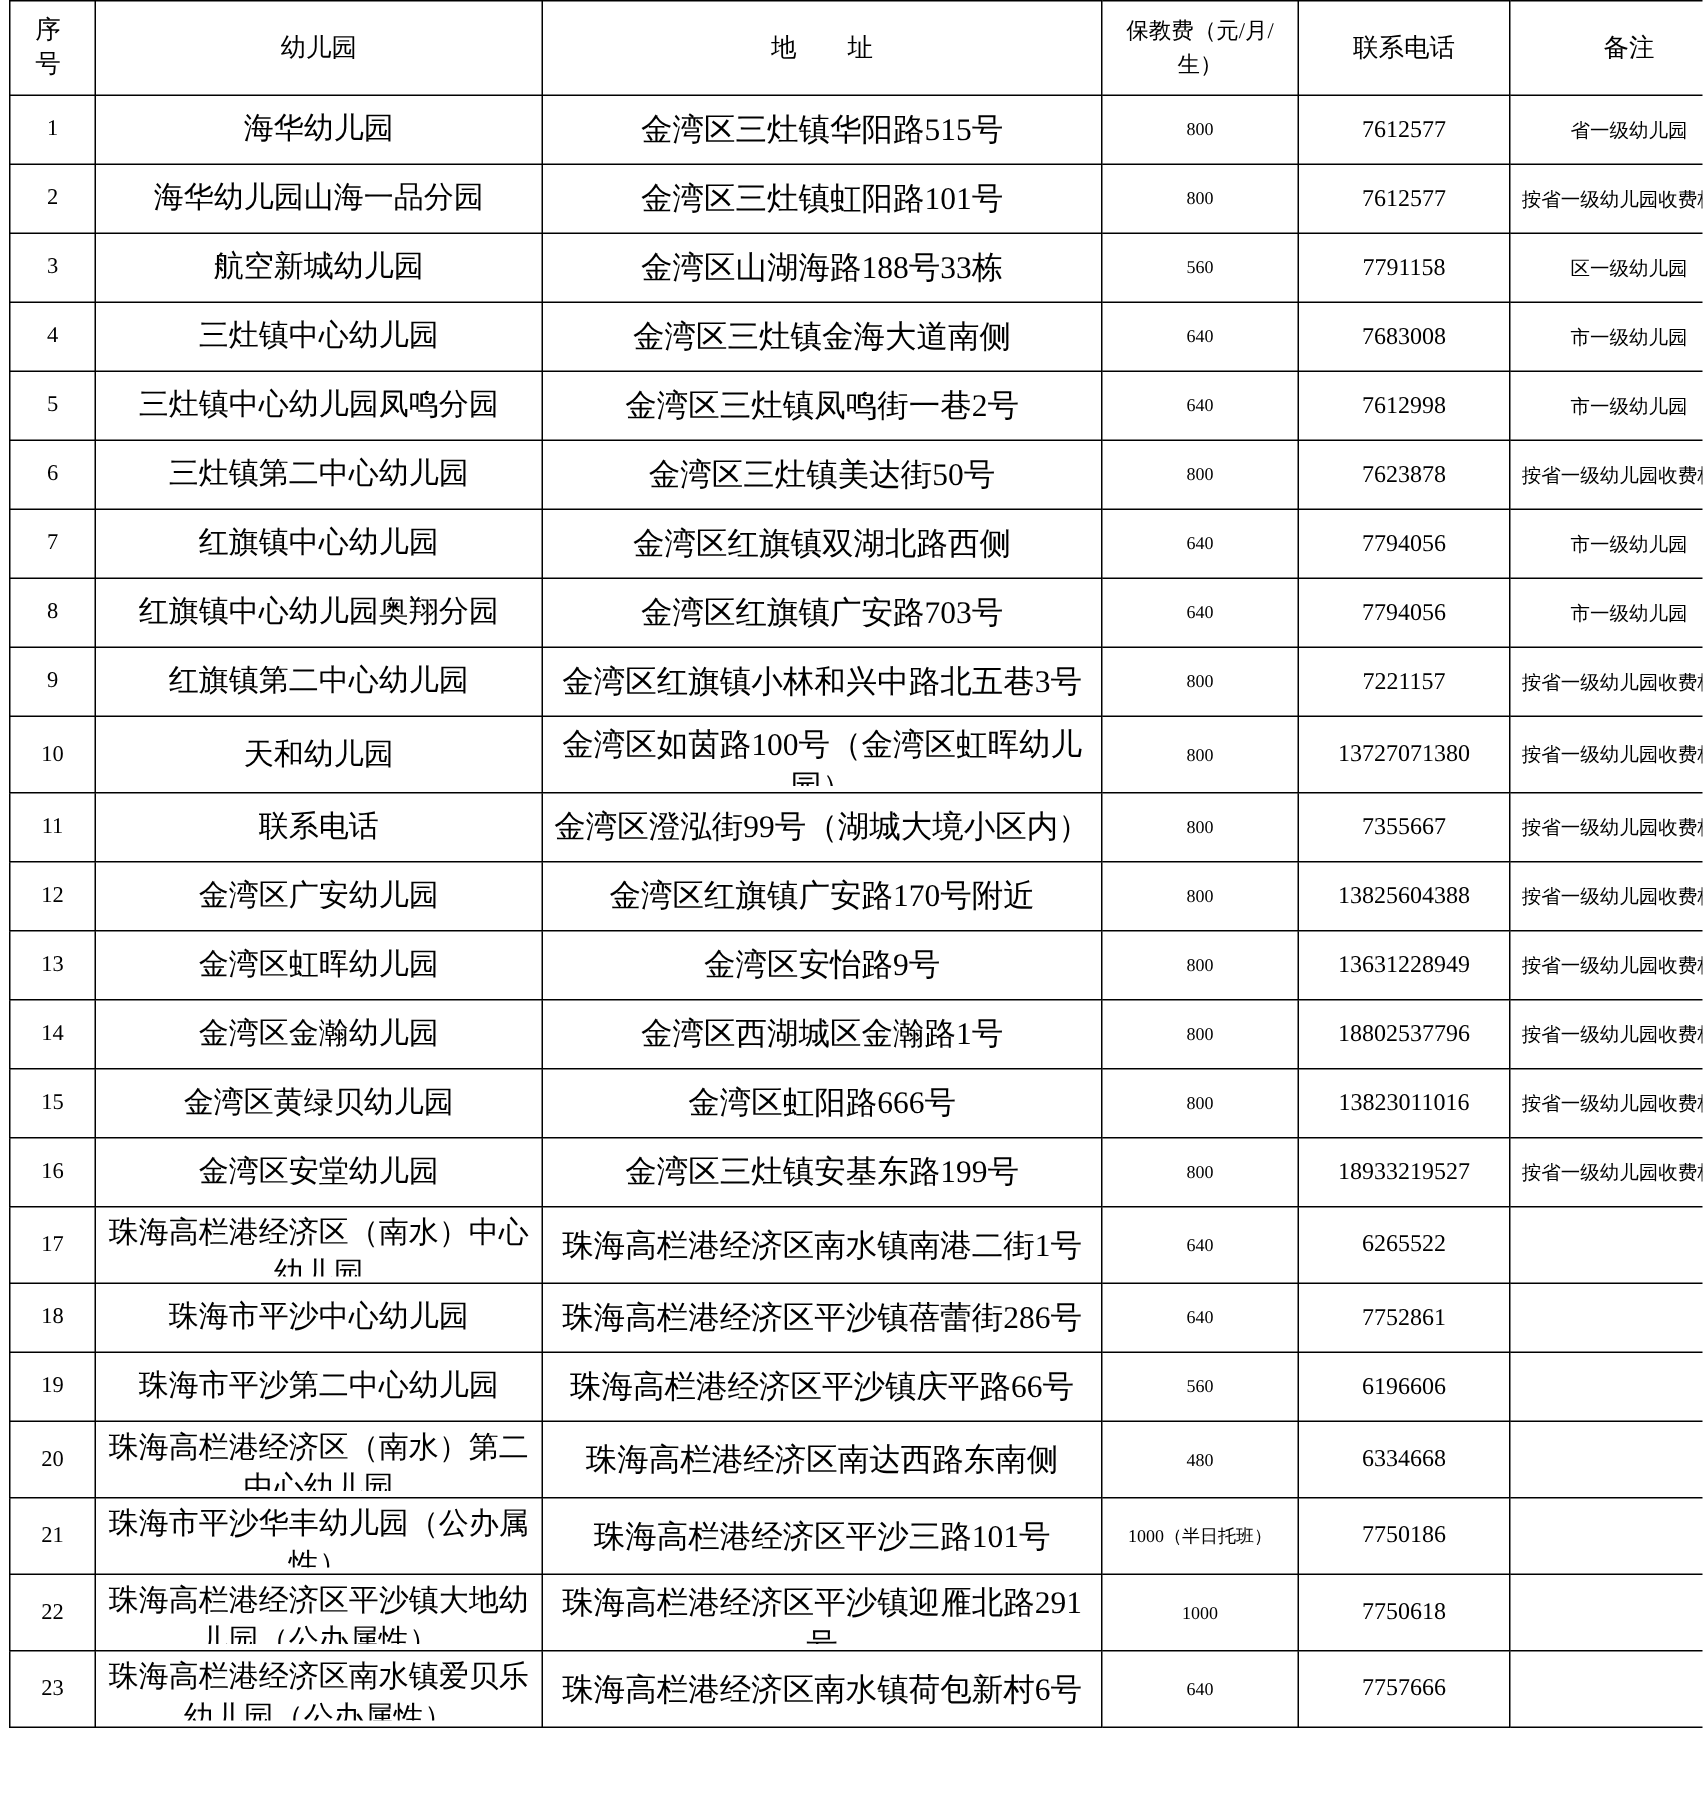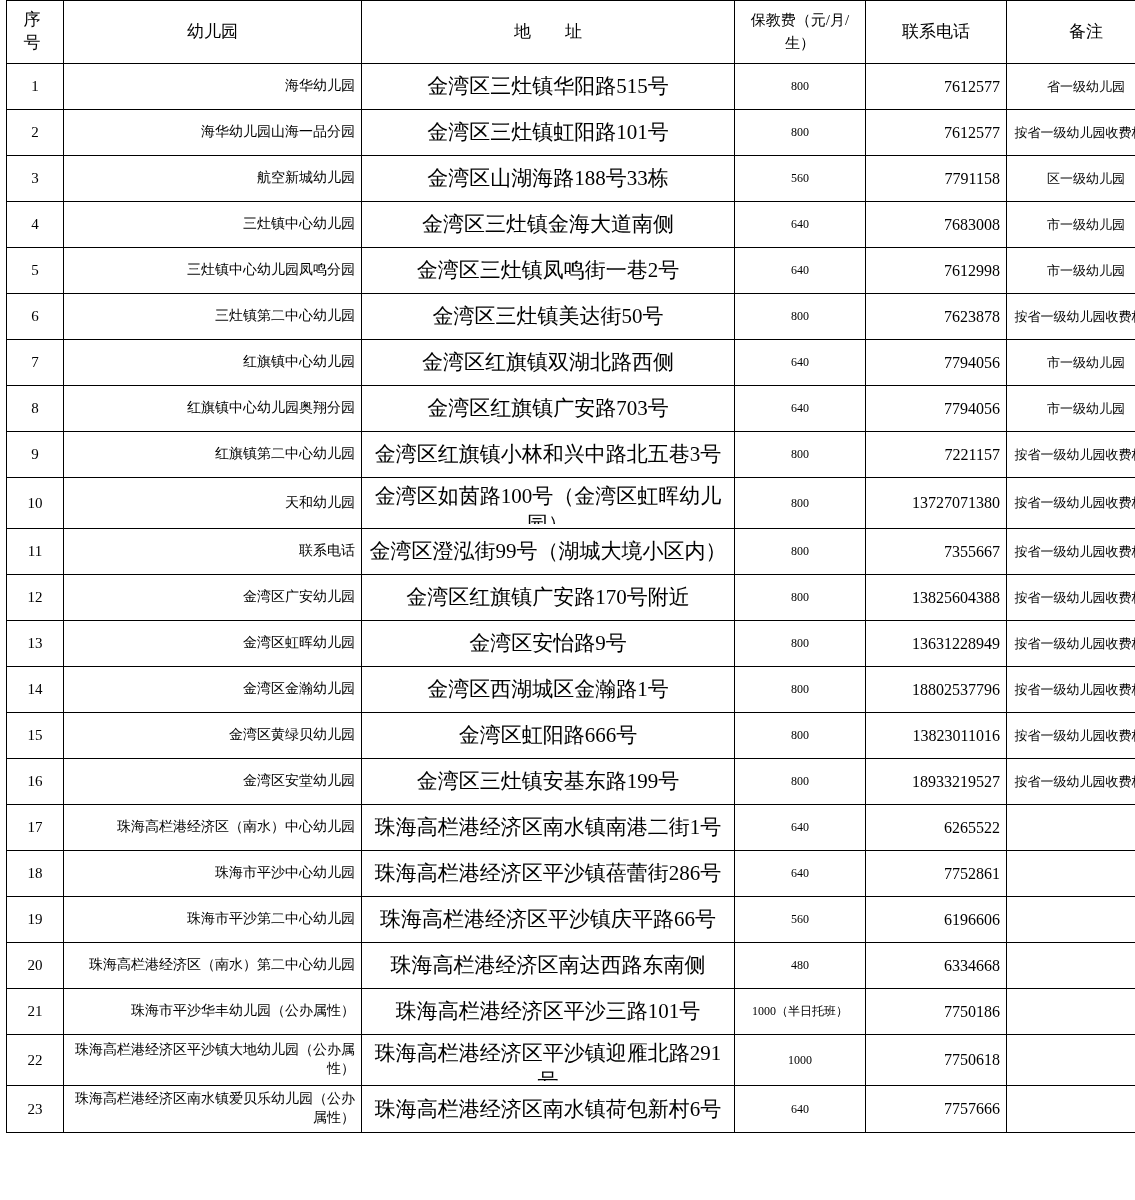--- a/index.html
+++ b/index.html
@@ -62,35 +62,35 @@
     font-size: 15px;
     line-height: 1.15;
     overflow: hidden;
     max-height: 52px;
   }
   td.c-idx {
     text-align: center;
     font-size: 15px;
   }
   td.c-name {
-    text-align: right;
-    font-size: 14px;
+    text-align: center;
+    font-size: 20px;
     padding-left: 10px;
   }
   td.c-addr {
     text-align: center;
     font-size: 21px;
     padding-left: 10px;
   }
   td.c-fee {
     text-align: center;
     font-size: 12px;
   }
   td.c-phone {
-    text-align: right;
+    text-align: center;
     font-size: 16px;
   }
   td.c-note {
     text-align: center;
     font-size: 13px;
     line-height: 1.25;
   }
   tr.row { height: 46px; }
   .clip-2 {
     max-height: 42px;

